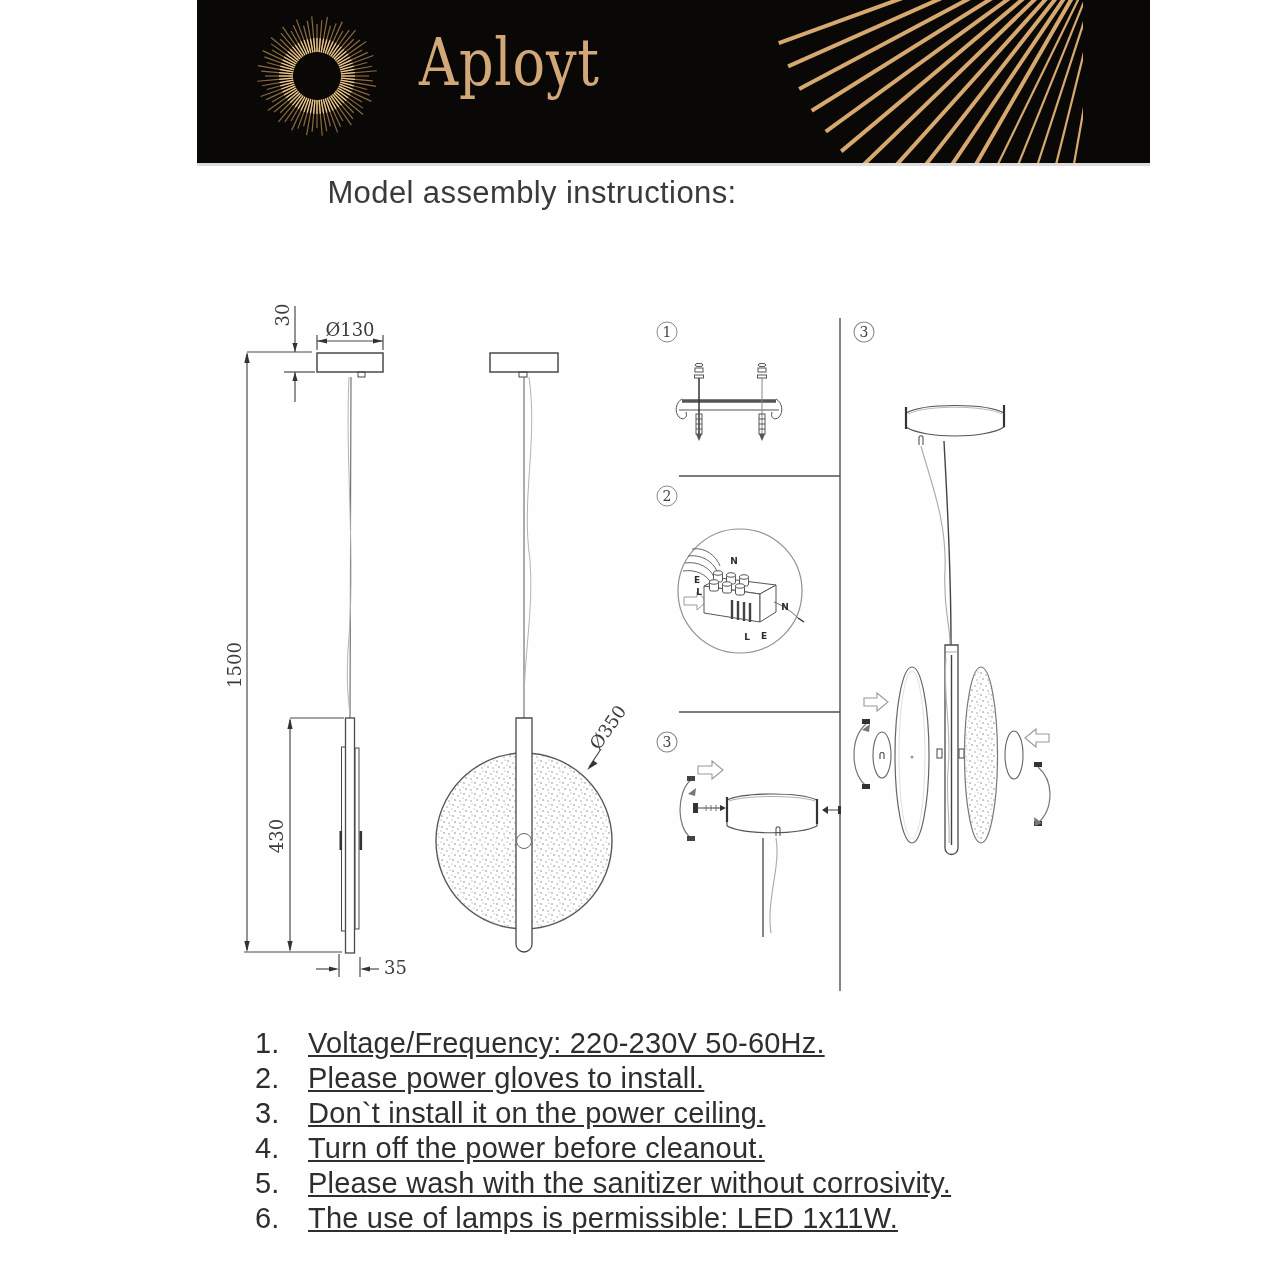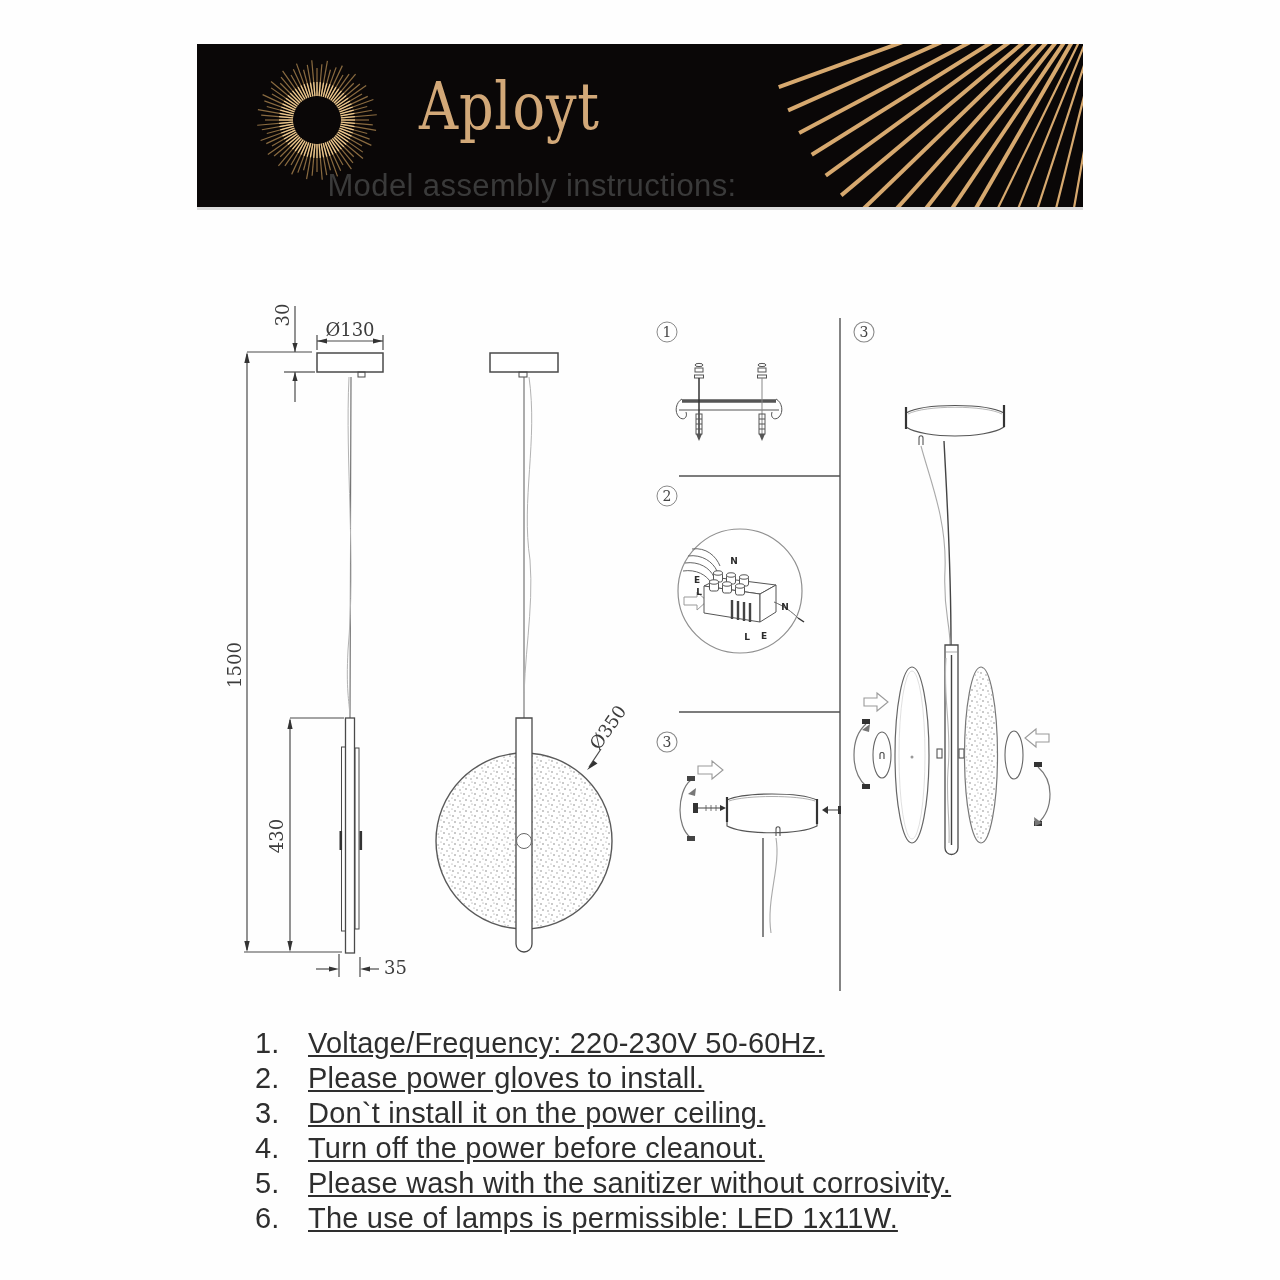--- a/index.html
+++ b/index.html
@@ -1,28 +1,28 @@
 <!DOCTYPE html>
 <html><head>
 <meta charset="utf-8">
 <style>
   html,body{margin:0;padding:0;background:#ffffff;}
   .page{position:relative;width:1280px;height:1280px;background:#fefefe;
         font-family:"Liberation Sans",sans-serif;overflow:hidden;}
 
   
-  .banner{position:absolute;left:197px;top:0;width:886px;height:163px;
-          background:#0a0707;border-bottom:3px solid #dcdcdc;overflow:hidden;margin-top:44px;}
+  .banner{position:absolute;left:197px;top:0;width:953px;height:163px;
+          background:#0a0707;border-bottom:3px solid #dcdcdc;overflow:hidden;}
   .banner svg{position:absolute;left:0;top:0;}
   .brand{position:absolute;left:222px;top:30px;color:#d2a878;
          font-family:"DejaVu Serif",serif;font-size:66px;font-weight:400;
          letter-spacing:1px;transform:scaleX(.82);transform-origin:left top;line-height:1;}
 
   
-  .title-block{position:absolute;left:0;top:167px;width:1064px;text-align:center;
+  .title-block{position:absolute;left:0;top:174px;width:1064px;text-align:center;
                color:#3a3a3a;font-size:31px;line-height:37px;letter-spacing:.4px;}
 
   
   .diagram{position:absolute;left:0;top:0;width:1280px;height:1280px;}
   .dimtxt{font-family:"DejaVu Serif",serif;font-size:18px;fill:#3c3c3c;}
   .steptxt{font-family:"DejaVu Serif",serif;font-size:14px;fill:#444;}
   .wlab{font-family:"DejaVu Sans",sans-serif;font-size:9px;font-weight:bold;fill:#2c2c2c;}
 
   
   .instructions{position:absolute;left:255px;top:1026px;width:840px;color:#2e2e2e;

